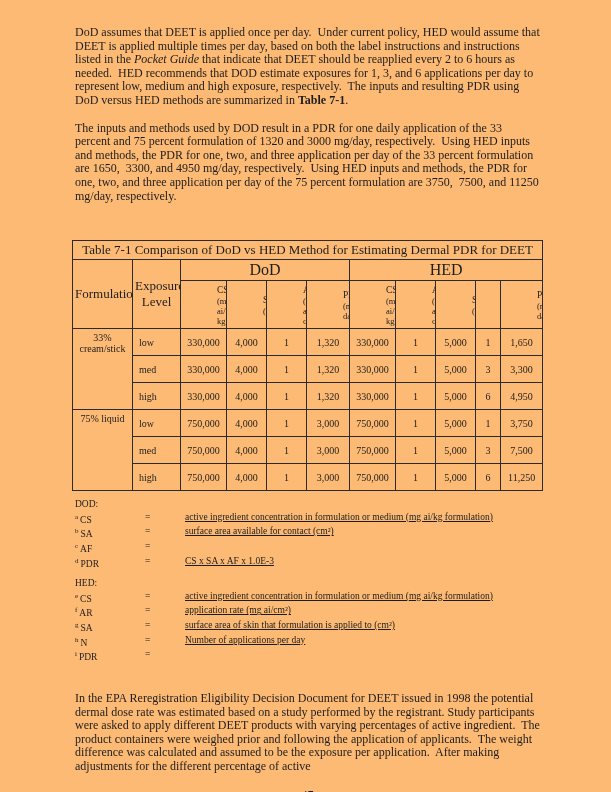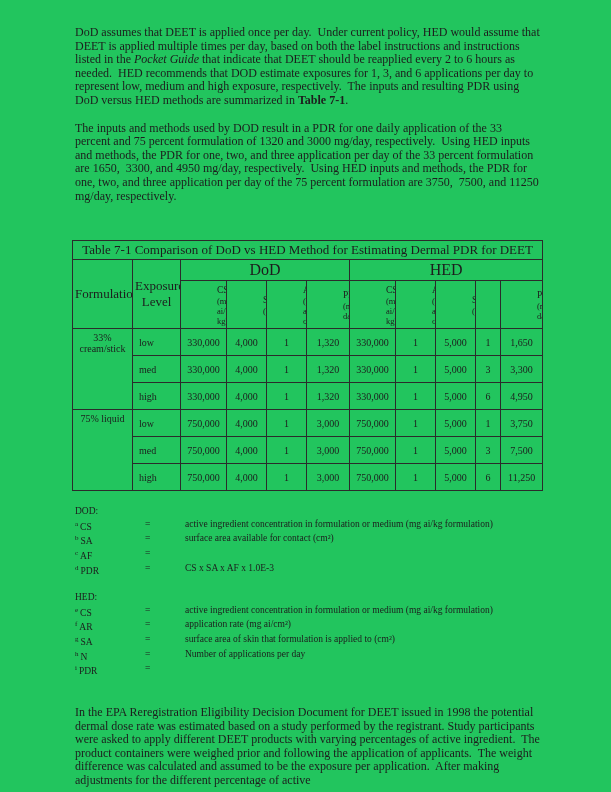--- a/index.html
+++ b/index.html
@@ -1,19 +1,19 @@
 <!DOCTYPE html>
 <html><head>
 <meta charset="utf-8">
 <style>
   * { box-sizing: border-box; }
   html, body { margin: 0; padding: 0; background: #e9e9e9; }
   .page {
     width: 611px; height: 792px;
-    background: #22c55e;
+    background: #fdba74;
     margin: 0 auto;
     padding: 26px 71px 0 75px;
     font-family: "Liberation Serif", serif;
     color: #1d1d1d;
     overflow: hidden;
     position: relative;
   }
   .body-text { font-size: 12px; line-height: 13.6px; margin: 0; white-space: pre-wrap; }
   .p1 { margin-bottom: 14px; }
   .p2 { margin-bottom: 37px; }
@@ -40,26 +40,26 @@
   .t71 .title-cell { font-size: 13px; height: 18px; }
   .t71 .group-cell { height: 16px; font-size: 16px; }
   .t71 .corner { font-size: 13px; }
   .subhead th { height: 48px; font-size: 9.5px; padding-left: 36px; }
   .subhead .unit { font-size: 8.5px; margin-top: 1px; line-height: 10px; }
   sup.hsup { font-size: 7px; margin-left: 2px; }
   .data-row td { height: 27px; font-size: 10px; }
   .form-cell { text-align: left; vertical-align: top !important; padding: 3px 4px !important; }
   .level-cell { text-align: left !important; padding-left: 6px !important; }
 
-  .notes { font-size: 9.5px; line-height: 11.5px; margin-top: 15px; }
+  .notes { font-size: 9.5px; line-height: 11.5px; margin-top: 8px; }
   .note-heading { margin-bottom: 1px; }
   .note-row { display: flex; }
   .note-term { width: 70px; flex: none; }
   .note-eq { width: 40px; flex: none; }
-  .note-def { flex: 1; }
+  .note-def { flex: 1; text-decoration: underline; }
   .notes sup { font-size: 7px; margin-right: 2px; }
   .hed-notes { }
 
   .page-number { text-align: center; font-size: 12px; margin-top: 14px; }
 </style>
 </head>
 <body>
 
 <div class="page">
 

